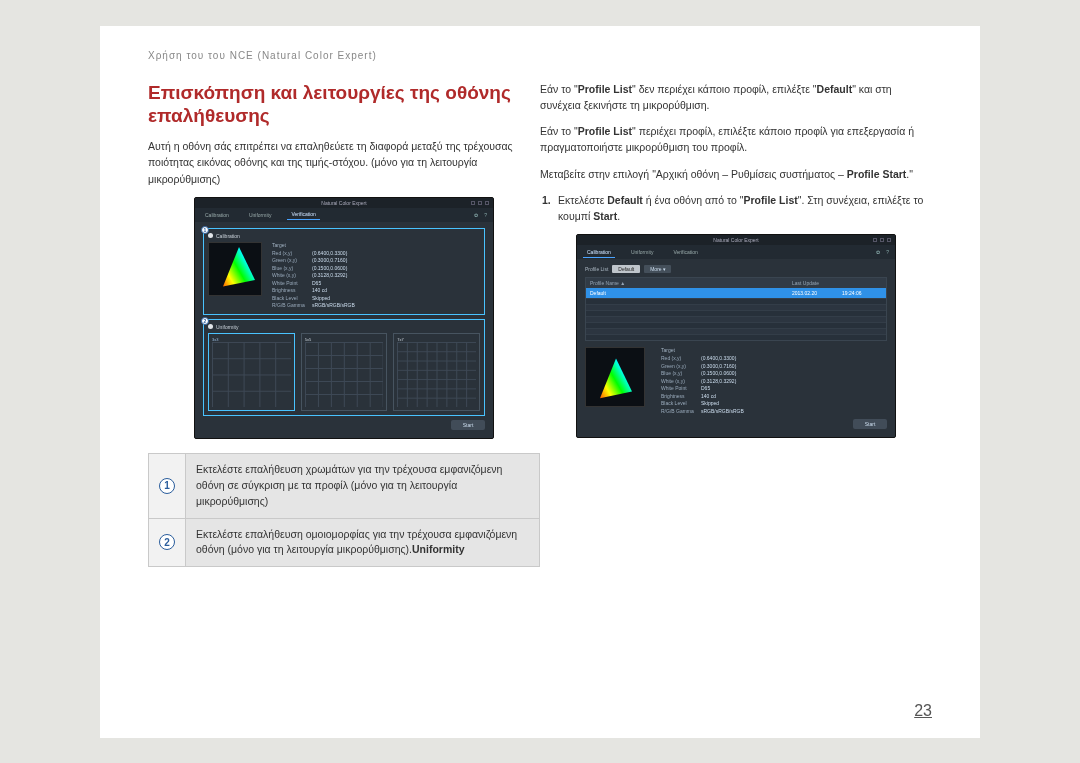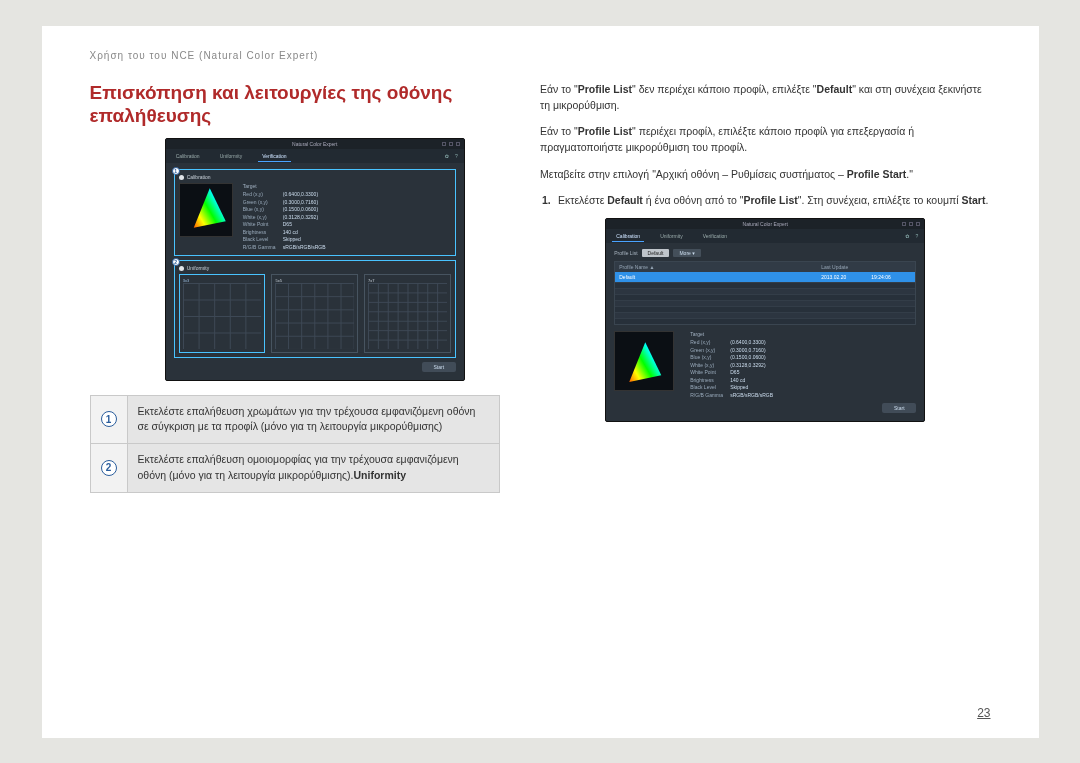--- a/index.html
+++ b/index.html
@@ -7,21 +7,21 @@
     background: #e5e5e1;
     font-family: Arial, Helvetica, sans-serif;
     width: 1080px;
     height: 763px;
     display: flex;
     align-items: center;
     justify-content: center;
   }
   .page {
     background: #fff;
-    width: 997px;
+    width: 880px;
     height: 712px;
     padding: 24px 48px 12px 48px;
     position: relative;
   }
   .header-breadcrumb {
     font-size: 10px;
     letter-spacing: 1px;
     color: #888;
     margin-bottom: 20px;
   }
@@ -165,33 +165,34 @@
     align-items:center;justify-content:center;font-size:10px;font-weight:bold;
   }
 
   h4.subhead{ color:#b02a2a; font-size:12px; font-weight:bold; margin:8px 0 6px 0; }
   ol.steps { list-style:none; counter-reset: s; padding-left:14px; }
   ol.steps li { counter-increment:s; font-size:10.5px; color:#333; line-height:1.55; position:relative; padding-left:4px; margin-bottom:6px;}
   ol.steps li::before{ content: counter(s) "."; font-weight:bold; position:absolute; left:-12px; }
 
   .page-number {
     position:absolute; bottom:18px; right:48px;
-    font-size:12px; color:#555;text-decoration:underline;
+    font-size:16px; color:#555;text-decoration:underline;
   }
 </style>
 </head>
 <body>
 
 <div class="page">
   <div class="header-breadcrumb">Χρήση του του NCE (Natural Color Expert)</div>
 
   <div class="columns">
 
     <div class="col">
       <h2 class="section-title">Επισκόπηση και λειτουργίες της οθόνης επαλήθευσης</h2>
+      <p class="body-text">Αυτή η οθόνη σάς επιτρέπει να επαληθεύετε τη διαφορά μεταξύ της τρέχουσας ποιότητας εικόνας οθόνης και της τιμής-στόχου. (μόνο για τη λειτουργία μικρορύθμισης)</p>
 
       <div class="appwin screenshot">
         <div class="titlebar">
           <span>Natural Color Expert</span>
           <div class="winbtns">
               <span></span>
               <span></span>
               <span></span>
             </div>
         </div>

